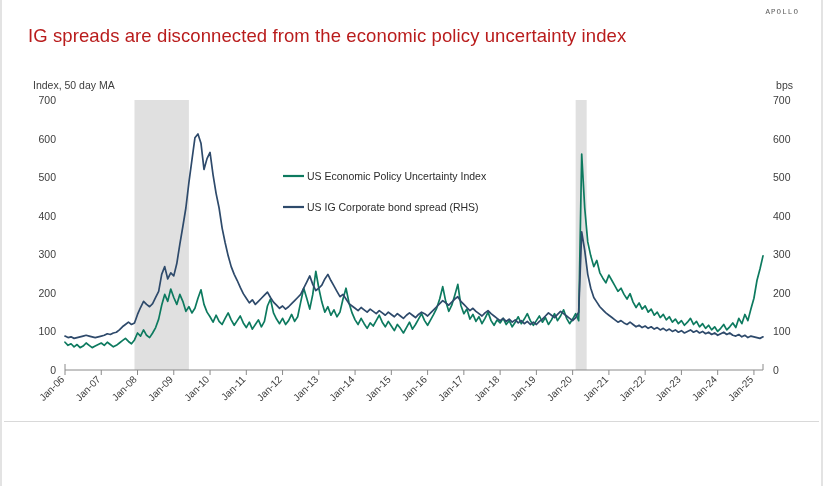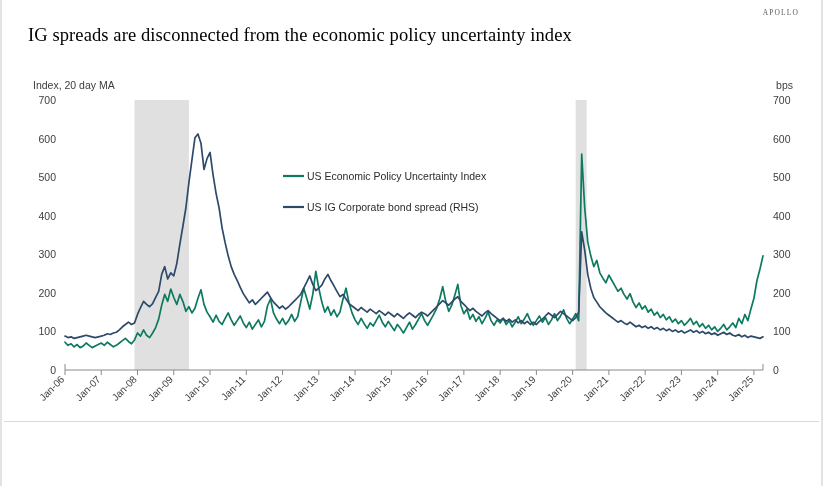--- a/index.html
+++ b/index.html
@@ -20,32 +20,32 @@
     inset: 0;
     background: #ffffff;
     border-left: 2px solid #e3e3e3;
     border-right: 2px solid #e3e3e3;
     box-sizing: border-box;
   }
   .brand {
     position: absolute;
     top: 8px;
     right: 22px;
-    font-family: Liberation Serif, serif;
+    font-family: Liberation Mono, monospace;
     font-size: 7.5px;
     letter-spacing: 1.1px;
     color: #5a5a5a;
   }
   .title {
     position: absolute;
     left: 26px;
     top: 25px;
-    font-family: Liberation Serif, serif;
+    font-family: Liberation Sans, sans-serif;
     font-size: 18.5px;
-    color: #000000;
+    color: #b91c1c;
     letter-spacing: 0.1px;
     white-space: nowrap;
   }
   .axis-unit-left {
     position: absolute;
     left: 31px;
     top: 79px;
     font-size: 10.5px;
     color: #3d3d3d;
   }
@@ -98,21 +98,21 @@
 </style>
 </head>
 <body>
 
 <div class="page">
 
   <div class="brand">APOLLO</div>
 
   <div class="title">IG spreads are disconnected from the economic policy uncertainty index</div>
 
-  <div class="axis-unit-left">Index, 20 day MA</div>
+  <div class="axis-unit-left">Index, 50 day MA</div>
   <div class="axis-unit-right">bps</div>
 
   <div class="chart-wrap">
     <svg class="chart" id="chart-svg" width="823" height="420">
         <rect x="132.4978354978355" y="100" width="54.3896103896104" height="270" fill="#e0e0e0"></rect>
         <rect x="573.6580086580086" y="100" width="11" height="270" fill="#e0e0e0"></rect>
         <text x="54" y="374" text-anchor="end" class="ylabel">0</text>
         <text x="771" y="374" text-anchor="start" class="ylabel">0</text>
         <text x="54" y="335.42857142857144" text-anchor="end" class="ylabel">100</text>
         <text x="771" y="335.42857142857144" text-anchor="start" class="ylabel">100</text>

